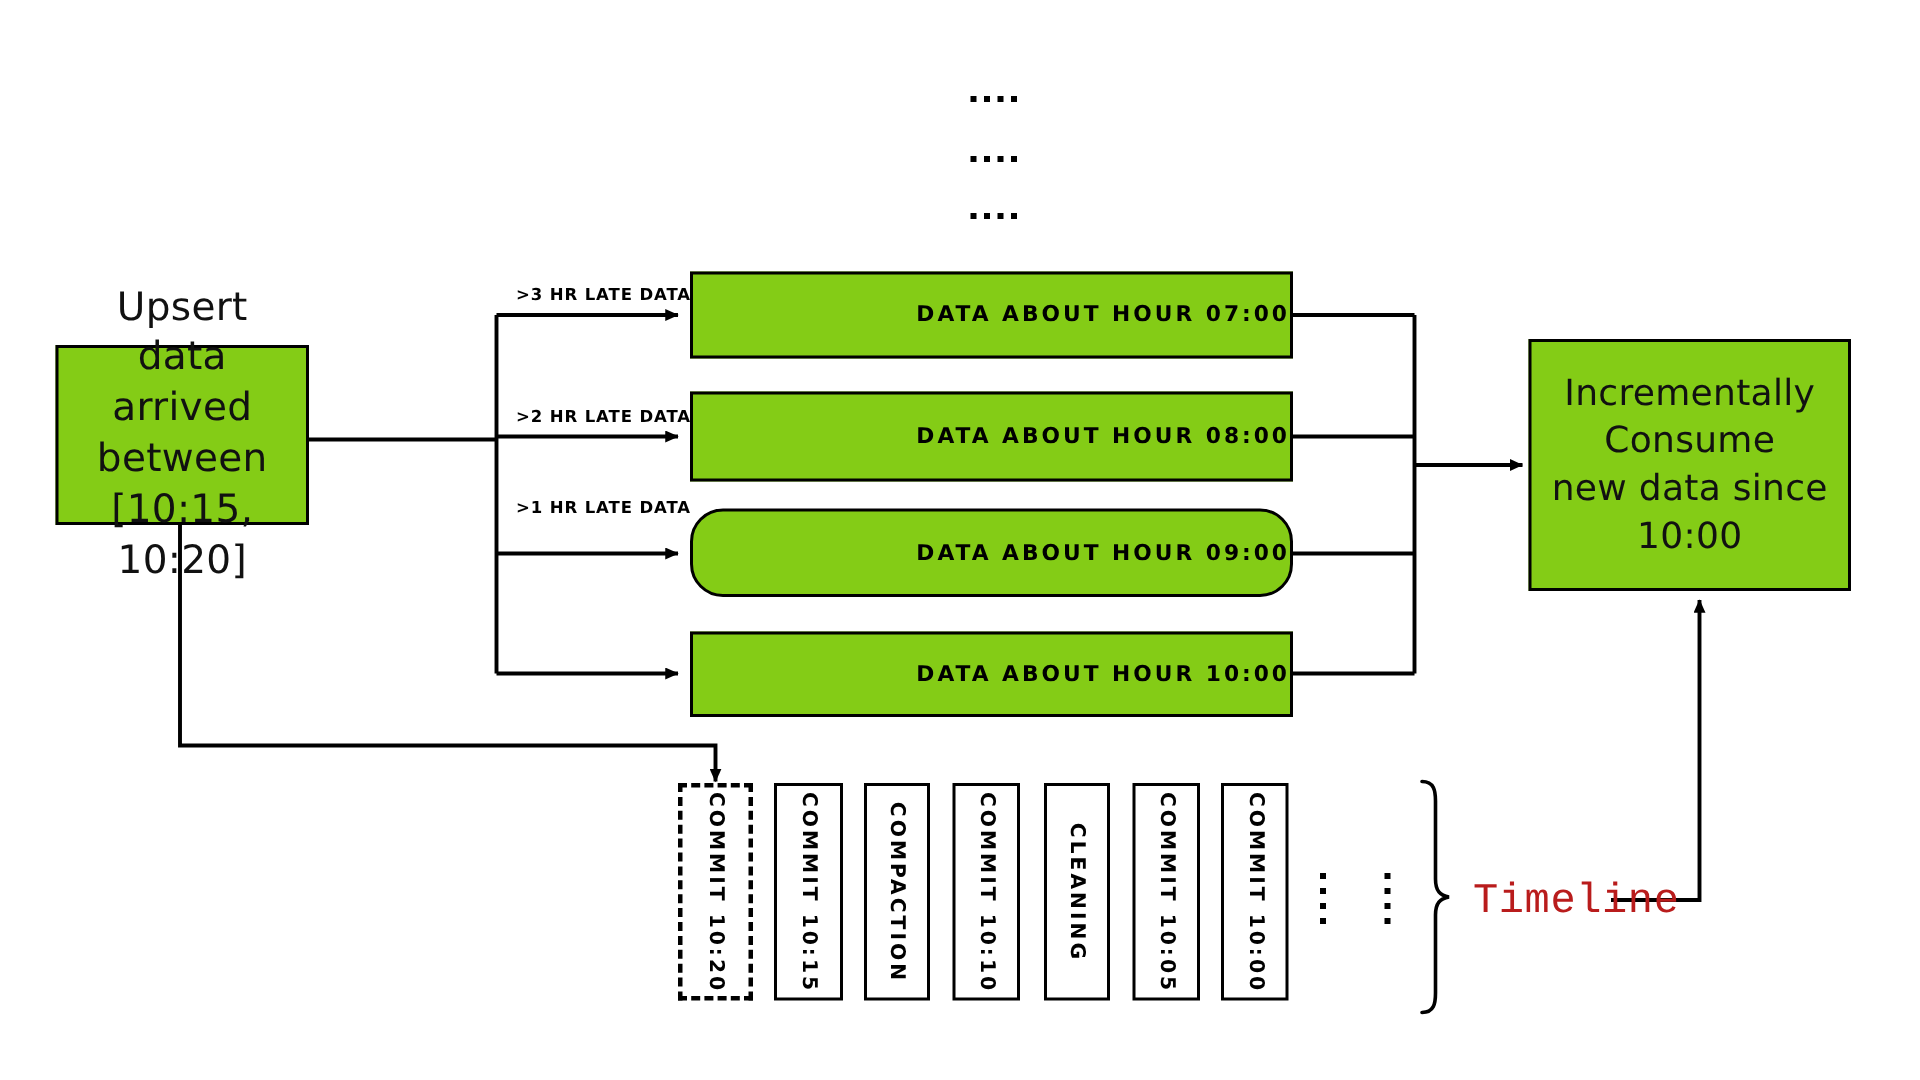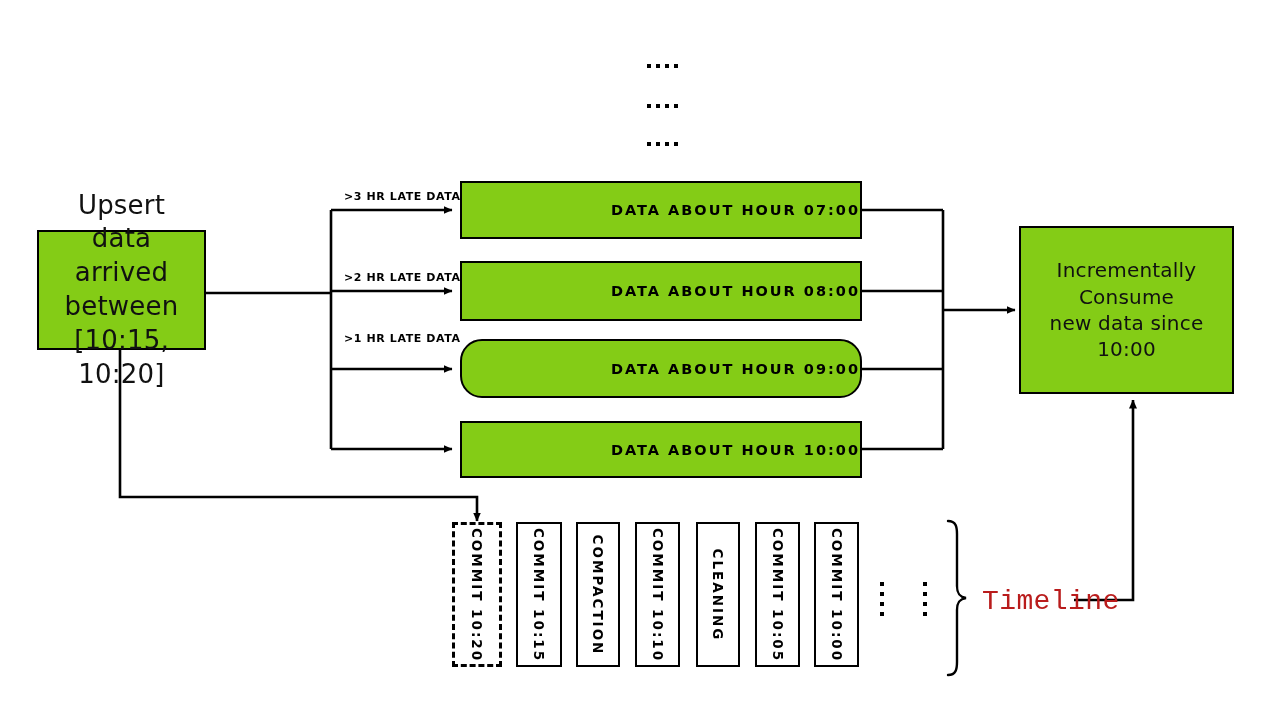--- a/index.html
+++ b/index.html
@@ -44,21 +44,21 @@
     font-weight: 400;
     color: #111;
     letter-spacing: 0.2px;
   }
   .upsert-text {
     font-size: 26px;
     line-height: 1.30;
     padding: 0 6px;
   }
   .consume-text {
-    font-size: 20px;
+    font-size: 24px;
     line-height: 1.32;
     padding: 0 4px;
   }
 
   
   .hourbox-text {
     font-family: "DejaVu Sans", sans-serif;
     font-weight: 700;
     font-size: 14.5px;
     letter-spacing: 2.0px;

